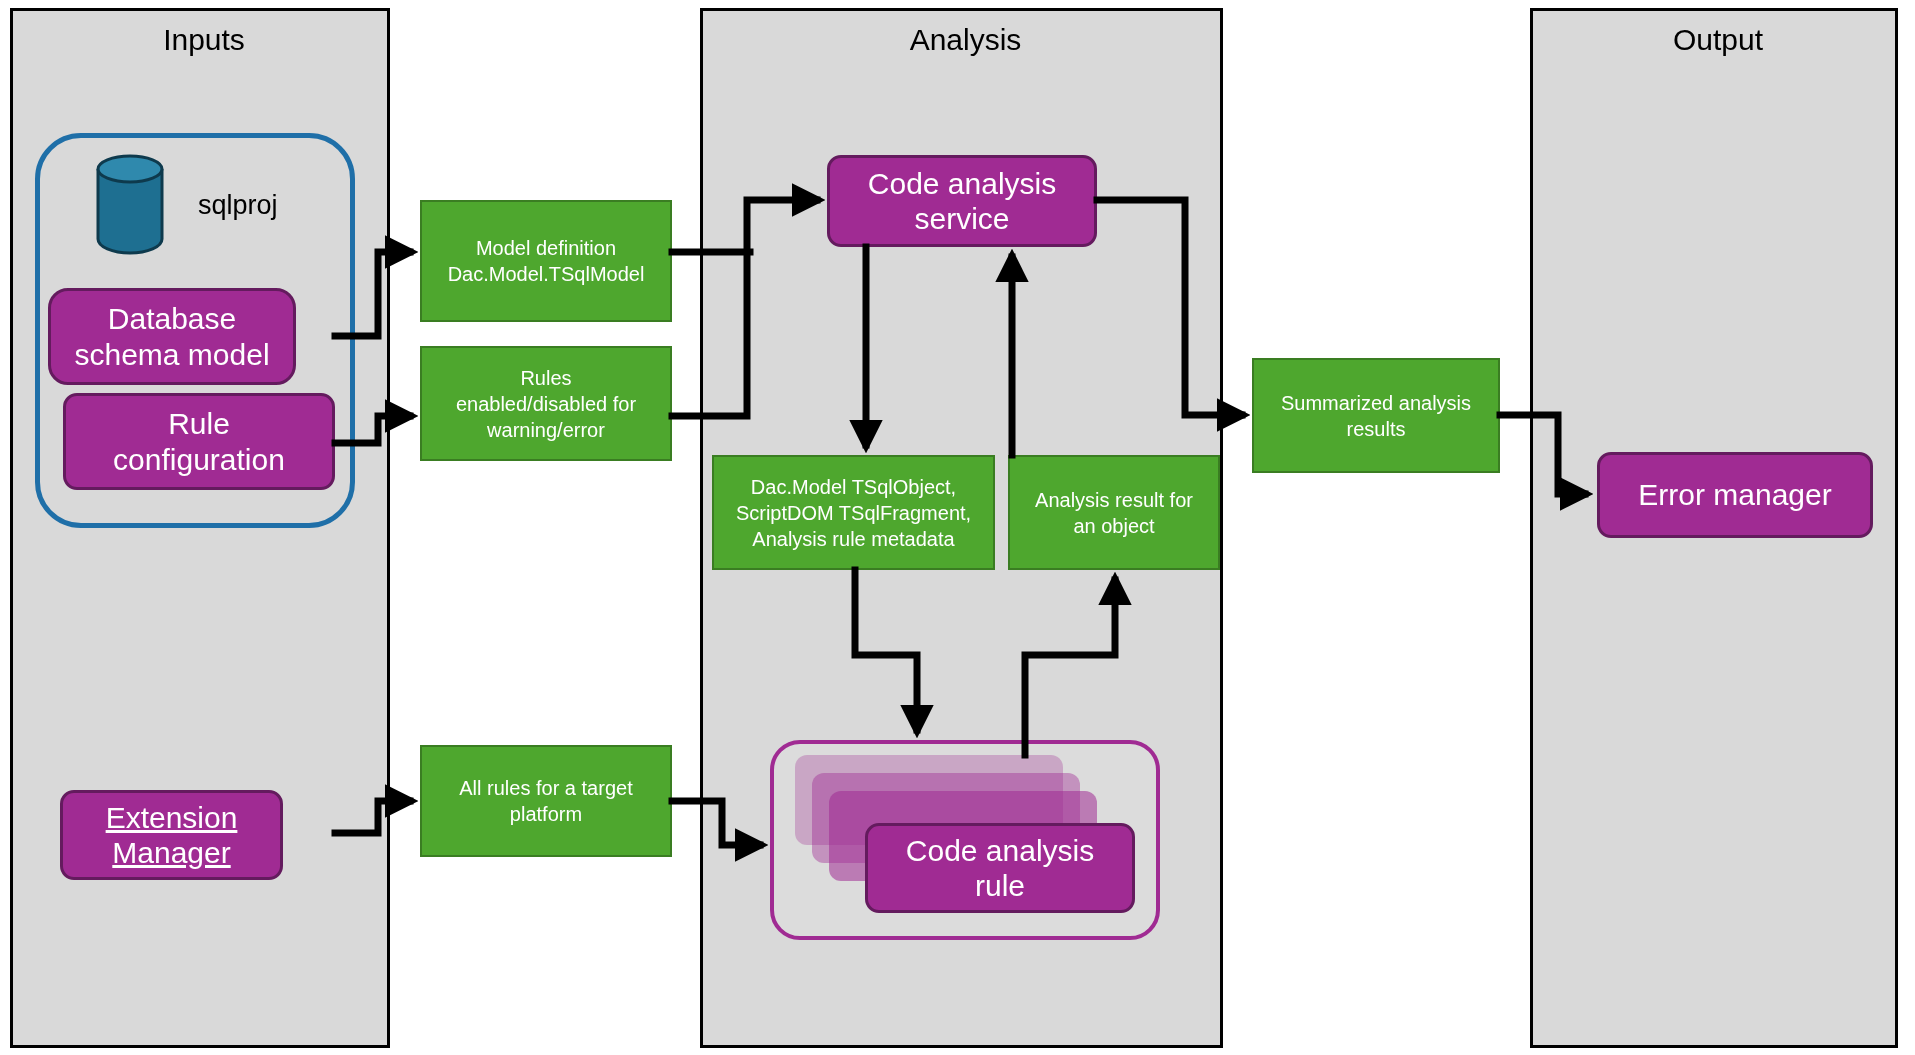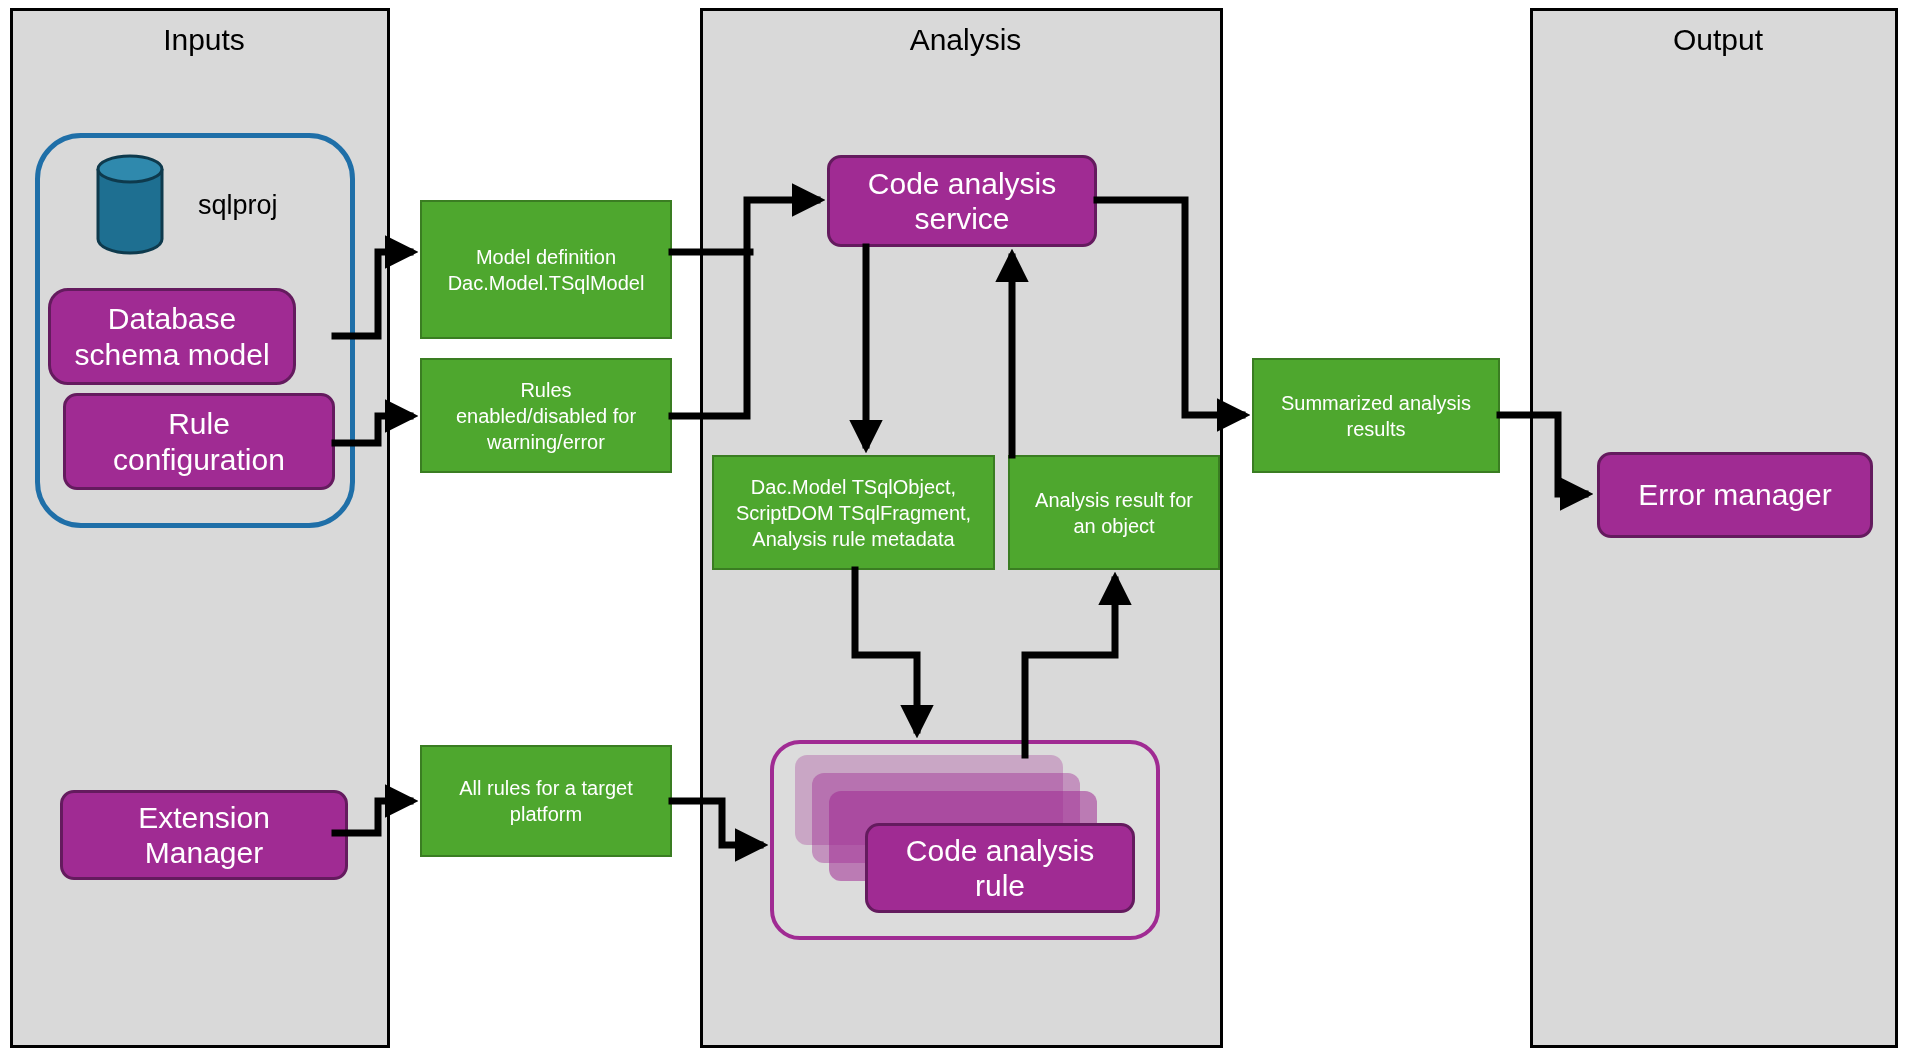--- a/index.html
+++ b/index.html
@@ -63,31 +63,31 @@
   <div class="node purple" style="left:48px; top:288px; width:248px; height:97px;border-radius:20px;">
     <span>Database
 schema model</span>
   </div>
 
   <div class="node purple" style="left:63px; top:393px; width:272px; height:97px;">
     <span>Rule
 configuration</span>
   </div>
 
-  <div class="node purple" style="left:60px; top:790px; width:288px; height:90px;">
+  <div class="node purple" style="left:60px; top:790px; width:223px; height:90px;text-decoration:underline;">
     <span>Extension
 Manager</span>
   </div>
 
-  <div class="node green" style="left:420px; top:200px; width:252px; height:139px;">
+  <div class="node green" style="left:420px; top:200px; width:252px; height:122px;">
     <span>Model definition
 Dac.Model.TSqlModel</span>
   </div>
 
-  <div class="node green" style="left:420px; top:358px; width:252px; height:115px;">
+  <div class="node green" style="left:420px; top:346px; width:252px; height:115px;">
     <span>Rules
 enabled/disabled for
 warning/error</span>
   </div>
 
   <div class="node green" style="left:420px; top:745px; width:252px; height:112px;">
     <span>All rules for a target
 platform</span>
   </div>
 

